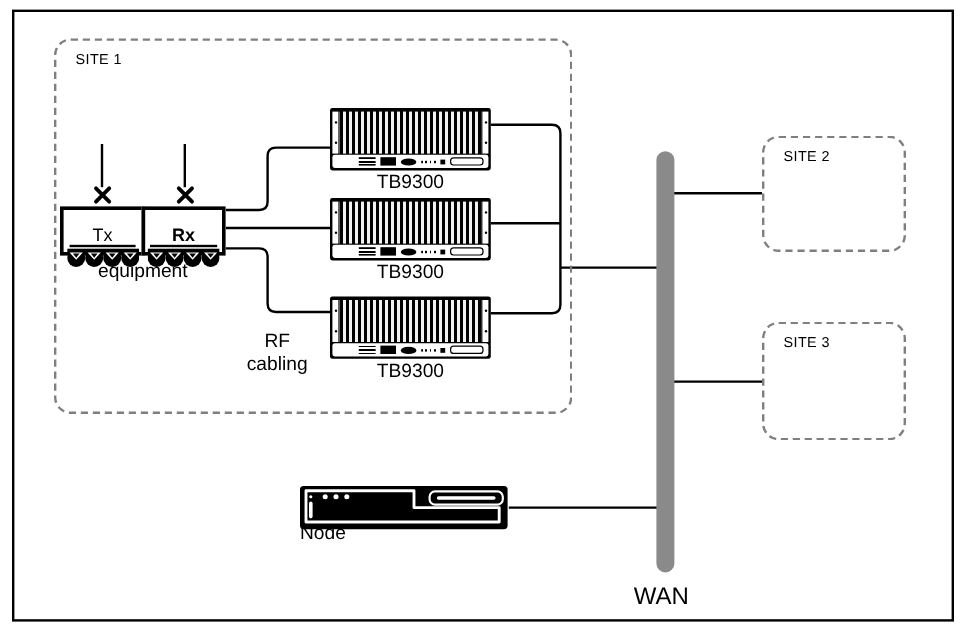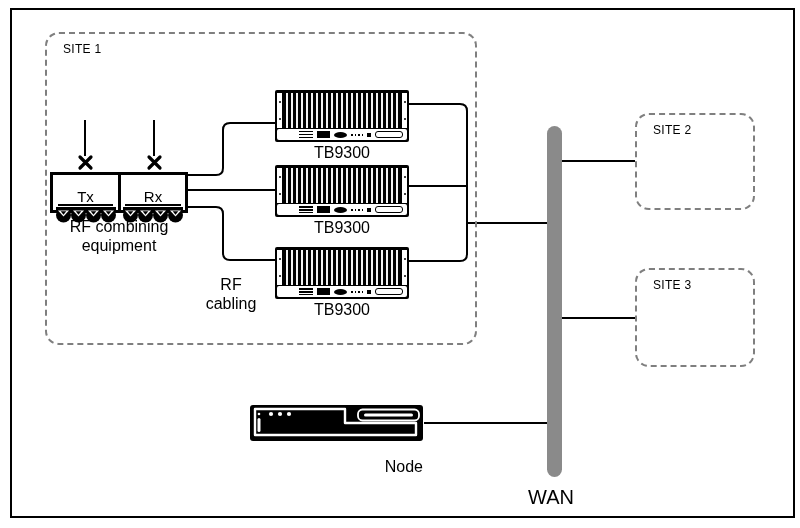--- a/index.html
+++ b/index.html
@@ -47,21 +47,21 @@
   .combiner-box {
     position: absolute;
     top: 172px;
     height: 41px;
     border: 3px solid #000;
     background: #fff;
     z-index: 3;
     text-align: center;
   }
   .combiner-tx { left: 50px;  width: 71px; }
-  .combiner-rx { left: 118px; width: 70px; }
+  .combiner-rx { left: 118px; width: 70px; font-weight: bold; }
   .combiner-box .port-label {
     display: block;
     font-size: 15px;
     line-height: 15px;
     margin-top: 14px;
   }
   .combiner-box .port-underline {
     display: block;
     height: 2px;
     background: #000;
@@ -151,23 +151,23 @@
   .node-unit {
     position: absolute;
     left: 250px; top: 405px;
     width: 173px; height: 36px;
     background: #000;
     border-radius: 3px;
     z-index: 3;
   }
   .node-label {
     position: absolute;
-    left: 250px; top: 458px;
+    left: 250px; top: 436px;
     width: 173px;
-    text-align: right;
+    text-align: left;
     font-size: 16px;
     z-index: 3;
   }
 
   
   .wan-bar {
     position: absolute;
     left: 547px; top: 126px;
     width: 15px; height: 351px;
     background: #8a8a8a;
@@ -272,21 +272,20 @@
       <g fill="#000">
         <polygon points="4.7,4.2 10.3,4.2 7.5,7.8"></polygon>
         <polygon points="19.7,4.2 25.3,4.2 22.5,7.8"></polygon>
         <polygon points="34.7,4.2 40.3,4.2 37.5,7.8"></polygon>
         <polygon points="49.7,4.2 55.3,4.2 52.5,7.8"></polygon>
       </g>
     </svg>
   </div>
 
   <div class="caption combiner-caption">
-    <div>RF combining</div>
     <div>equipment</div>
   </div>
 
   <div class="caption rf-cabling-caption">
     <div>RF</div>
     <div>cabling</div>
   </div>
 
   <div class="radio radio-1">
     <div class="ear ear-left">

